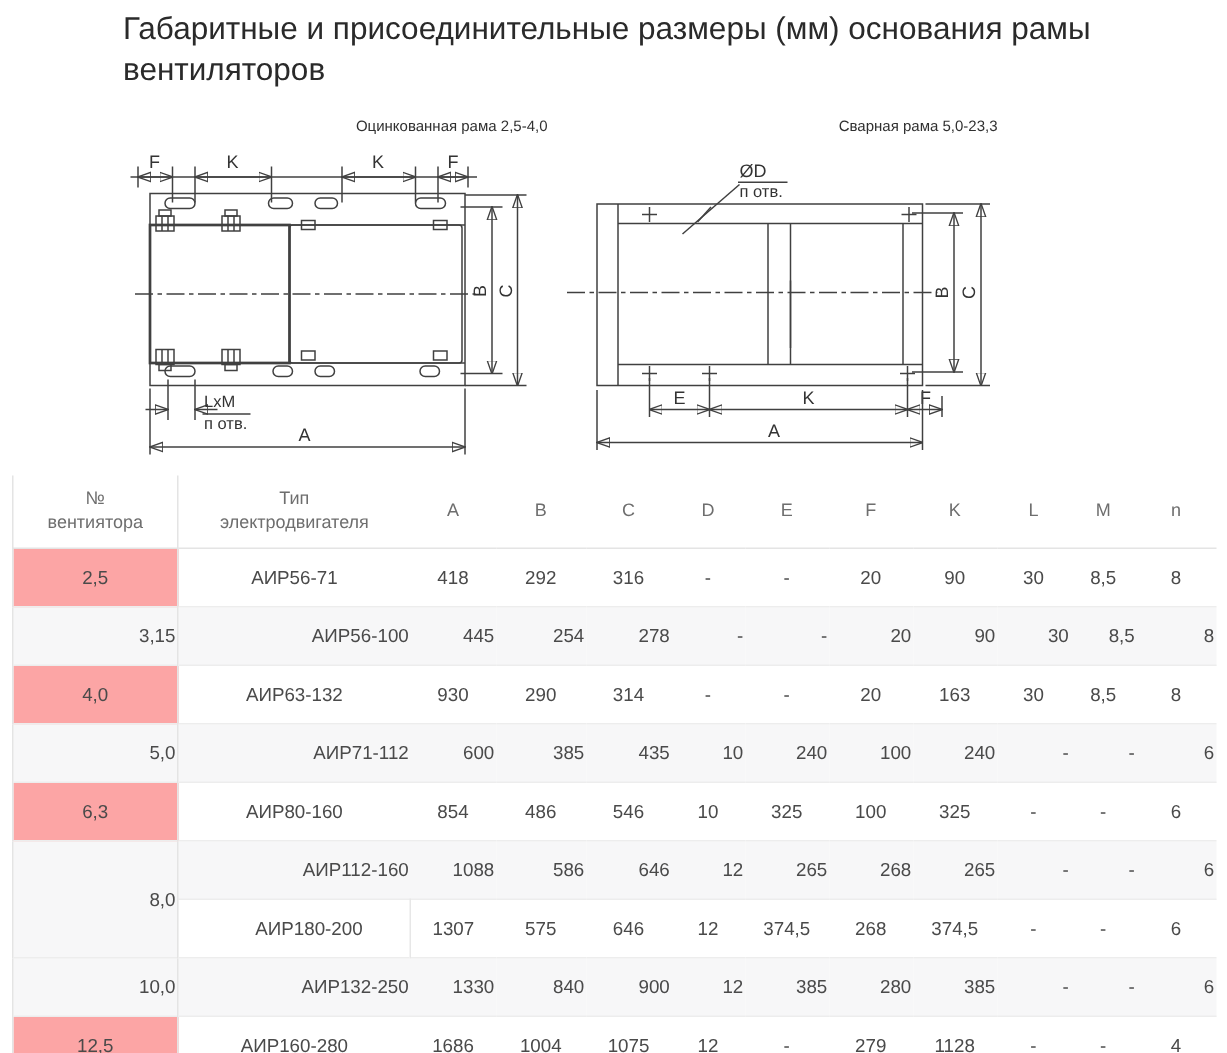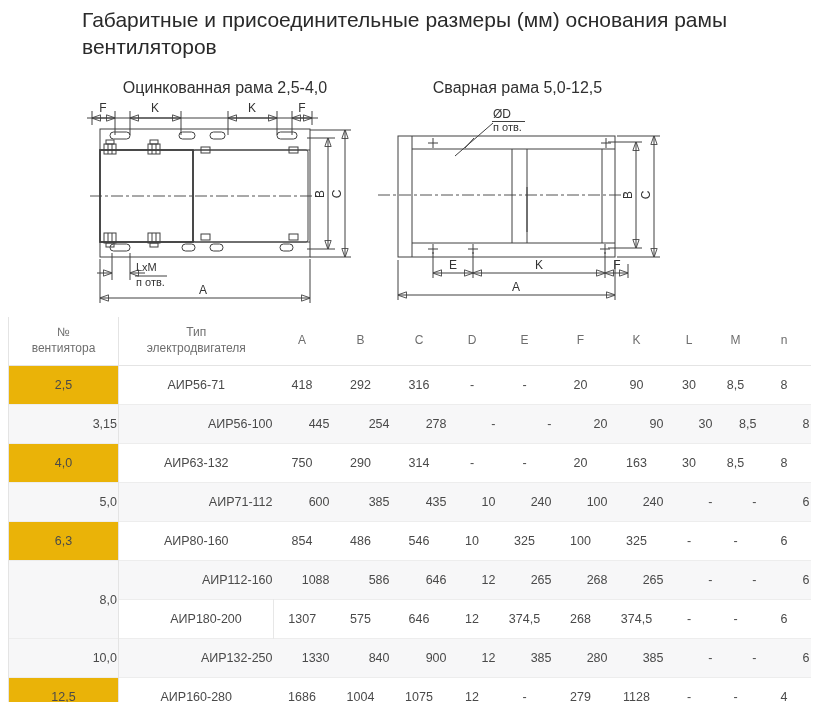--- a/index.html
+++ b/index.html
@@ -1,50 +1,50 @@
 <!DOCTYPE html>
 <html><head>
 <meta charset="utf-8">
 <style>
   html,body{margin:0;padding:0;background:#fff;}
   body{width:818px;height:702px;position:relative;font-family:"Liberation Sans",sans-serif;overflow:hidden;}
   .page-title{position:absolute;left:82px;top:6px;width:700px;font-size:21px;line-height:27px;
     color:#2a2a2a;font-weight:400;white-space:pre-line;}
-  .diag-title{position:absolute;top:79px;font-size:16px;color:#303030;text-align:center;font-weight:400;}
+  .diag-title{position:absolute;top:79px;font-size:10px;color:#303030;text-align:right;font-weight:400;}
   #diagTitleLeft{left:85px;width:280px;}
   #diagTitleRight{left:370px;width:295px;}
   svg{position:absolute;overflow:visible;}
   #svgLeft{left:85px;top:95px;}
   #svgRight{left:378px;top:92px;}
   svg line,svg rect,svg path,svg polyline{stroke:#404040;fill:none;stroke-width:1;}
   svg text{font-family:"Liberation Sans",sans-serif;fill:#333;font-size:12px;stroke:none;}
   svg .small{font-size:11px;}
   svg .thick{stroke-width:1.8;}
   svg .cl{stroke-dasharray:12 3 3 3;stroke-width:0.9;}
   
   table.dims{position:absolute;left:8px;top:317px;width:802px;border-collapse:collapse;table-layout:fixed;
     font-size:12.5px;color:#4a4a4a;border-bottom:1px solid #d6d6d6;}
   table.dims th{height:46px;font-weight:400;font-size:12px;color:#6e6e6e;line-height:1.3;
     white-space:pre-line;vertical-align:middle;text-align:center;}
   table.dims td{height:36px;text-align:center;vertical-align:middle;border-top:1px solid #ededed;}
   table.dims th{border-bottom:1px solid #e4e4e4;}
   table.dims .vb{border-left:1px solid #e4e4e4;border-right:1px solid #e4e4e4;}
   table.dims tr.stripe td{background:#f7f7f8;text-align:right;}
   table.dims td.stripe-bg{background:#f7f7f8;}
-  table.dims td.white-bg{background:#eab308;}
+  table.dims td.white-bg{background:#fca5a5;}
   table.dims td.br{border-right:1px solid #e7e7e7;padding-left:21px;}
 </style>
 </head>
 <body>
 
 <div class="page-title">Габаритные и присоединительные размеры (мм) основания рамы
 вентиляторов</div>
 
 <div class="diag-title" id="diagTitleLeft">Оцинкованная рама 2,5-4,0</div>
-<div class="diag-title" id="diagTitleRight">Сварная рама 5,0-12,5</div>
+<div class="diag-title" id="diagTitleRight">Сварная рама 5,0-23,3</div>
 
 <svg id="svgLeft" width="280" height="214" viewBox="0 0 280 214">
   <defs>
     <marker id="arrL" viewBox="0 0 10 10" refX="9.5" refY="5" markerWidth="9" markerHeight="9" orient="auto-start-reverse" markerUnits="userSpaceOnUse">
       <path d="M0,1.5 L10,5 L0,8.5 z" fill="#404040" stroke="none"></path>
     </marker>
   </defs>
 
   <line x1="2" y1="23" x2="233" y2="23"></line>
   <line x1="7" y1="16" x2="7" y2="30"></line>
@@ -247,21 +247,21 @@
       <td>-</td>
       <td>20</td>
       <td>90</td>
       <td>30</td>
       <td>8,5</td>
       <td>8</td>
     </tr>
     <tr>
       <td class="vb white-bg">4,0</td>
       <td>АИР63-132</td>
-      <td>750</td>
+      <td>930</td>
       <td>290</td>
       <td>314</td>
       <td>-</td>
       <td>-</td>
       <td>20</td>
       <td>163</td>
       <td>30</td>
       <td>8,5</td>
       <td>8</td>
     </tr>

